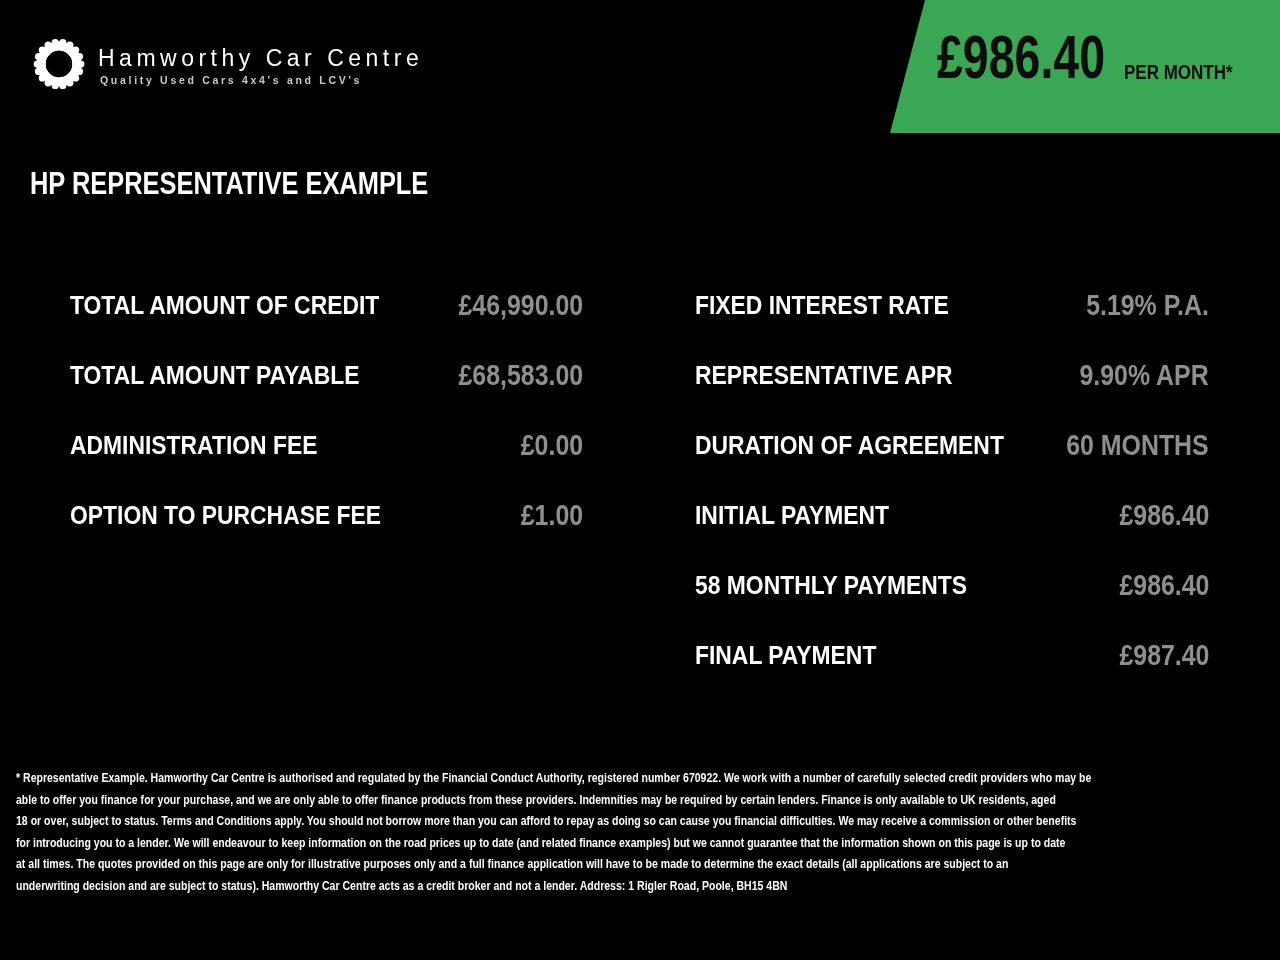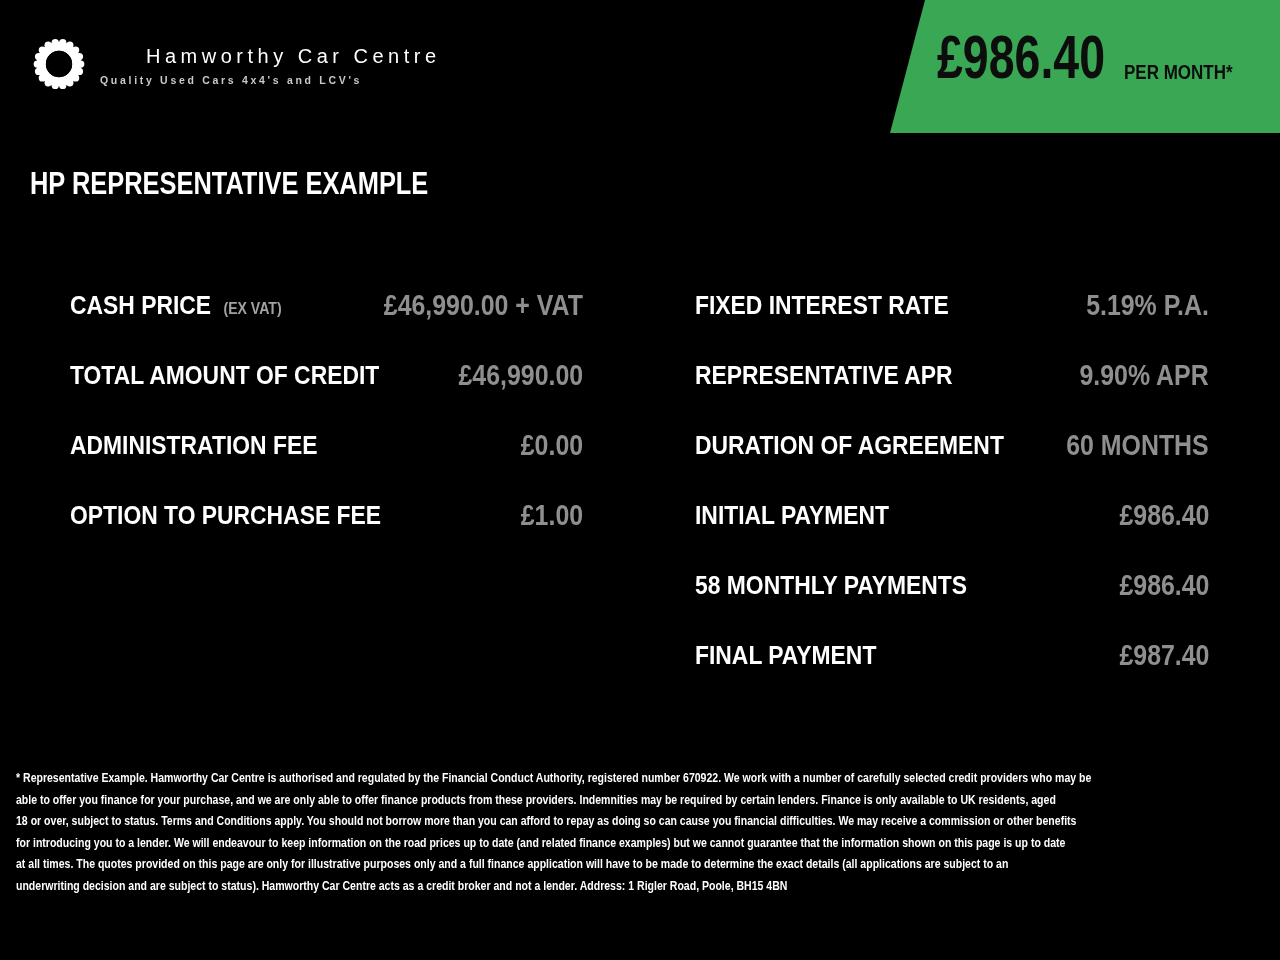--- a/index.html
+++ b/index.html
@@ -10,23 +10,22 @@
     position:relative;overflow:hidden;
     -webkit-font-smoothing:antialiased;
   }
   .abs{position:absolute;}
 
   
   .logo-wrap{left:30px;top:35px;width:420px;height:70px;}
   .gear{position:absolute;left:0;top:0;width:58px;height:58px;}
   .brand-name{
     position:absolute;left:68px;top:10px;
-    color:#fff;font-size:20px;font-weight:400;letter-spacing:4.5px;
+    color:#fff;font-size:23px;font-weight:400;letter-spacing:4.5px;
     white-space:nowrap;
-    margin-left:48px;
   }
   .brand-tagline{
     position:absolute;left:70px;top:39px;
     color:#c9c9c9;font-size:10.5px;font-weight:700;letter-spacing:2.7px;
     white-space:nowrap;
   }
 
   
   .banner{
     left:880px;top:0;width:400px;height:133px;
@@ -113,26 +112,26 @@
 
 <div class="abs banner" style="background: rgb(57, 167, 84);">
   <div class="banner-amount" style="color: rgb(13, 13, 13);">£986.40</div>
   <div class="banner-period" style="color: rgb(13, 13, 13);">PER MONTH*</div>
 </div>
 
 <div class="abs page-heading">HP REPRESENTATIVE EXAMPLE</div>
 
 <div class="abs fin-col left">
   <div class="fin-row">
-    <span class="fin-label"><span>CASH PRICE</span><span class="fin-note">(EX VAT)</span></span>
-    <span class="fin-value">£46,990.00 + VAT</span>
+    <span class="fin-label">TOTAL AMOUNT OF CREDIT</span>
+    <span class="fin-value">£46,990.00</span>
   </div>
   <div class="fin-row">
-    <span class="fin-label">TOTAL AMOUNT OF CREDIT</span>
-    <span class="fin-value">£46,990.00</span>
+    <span class="fin-label">TOTAL AMOUNT PAYABLE</span>
+    <span class="fin-value">£68,583.00</span>
   </div>
   <div class="fin-row">
     <span class="fin-label">ADMINISTRATION FEE</span>
     <span class="fin-value">£0.00</span>
   </div>
   <div class="fin-row">
     <span class="fin-label">OPTION TO PURCHASE FEE</span>
     <span class="fin-value">£1.00</span>
   </div>
 </div>

